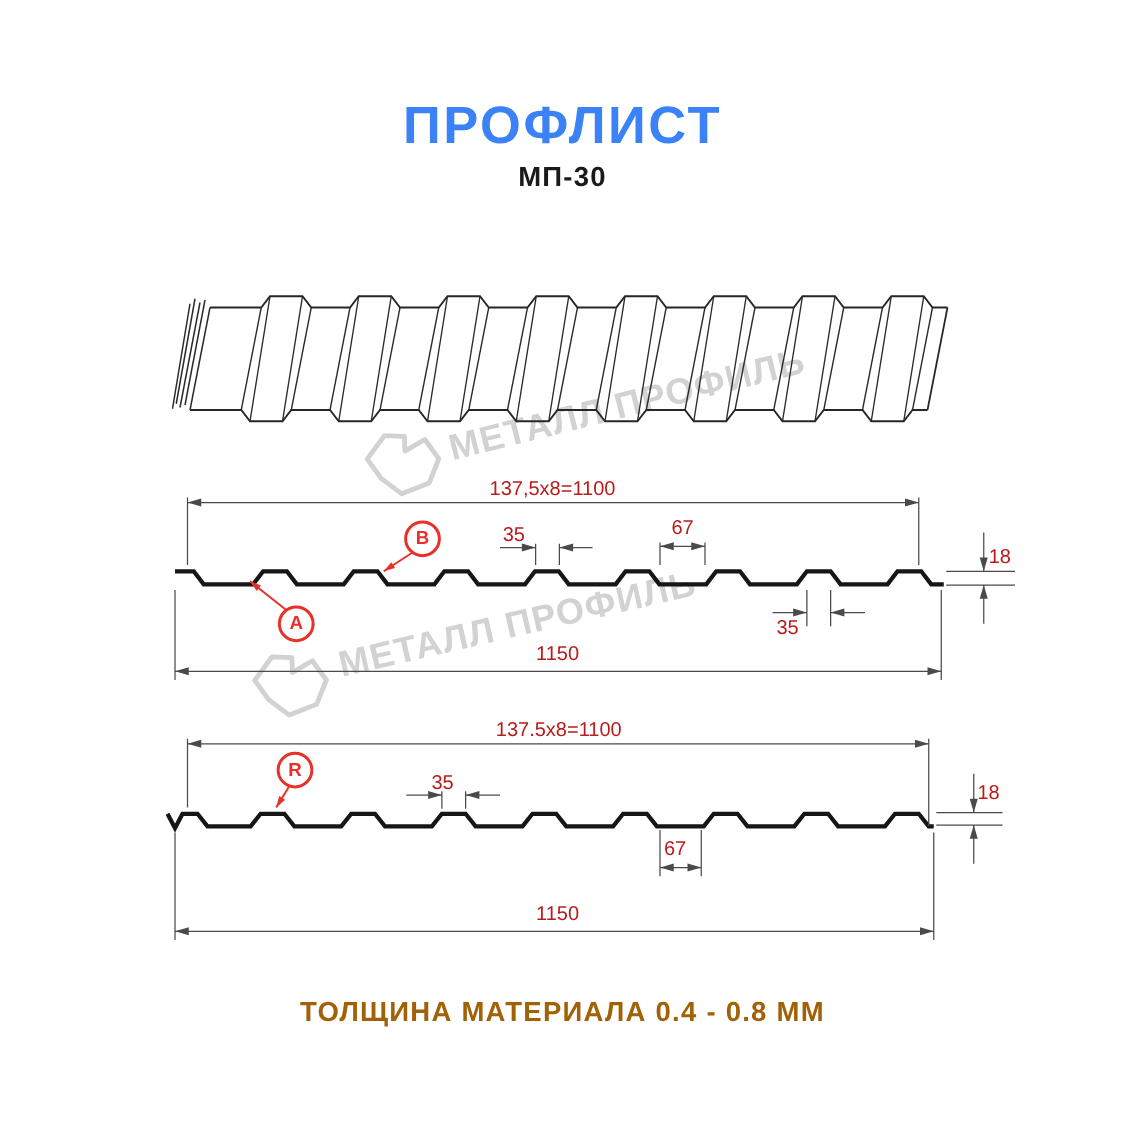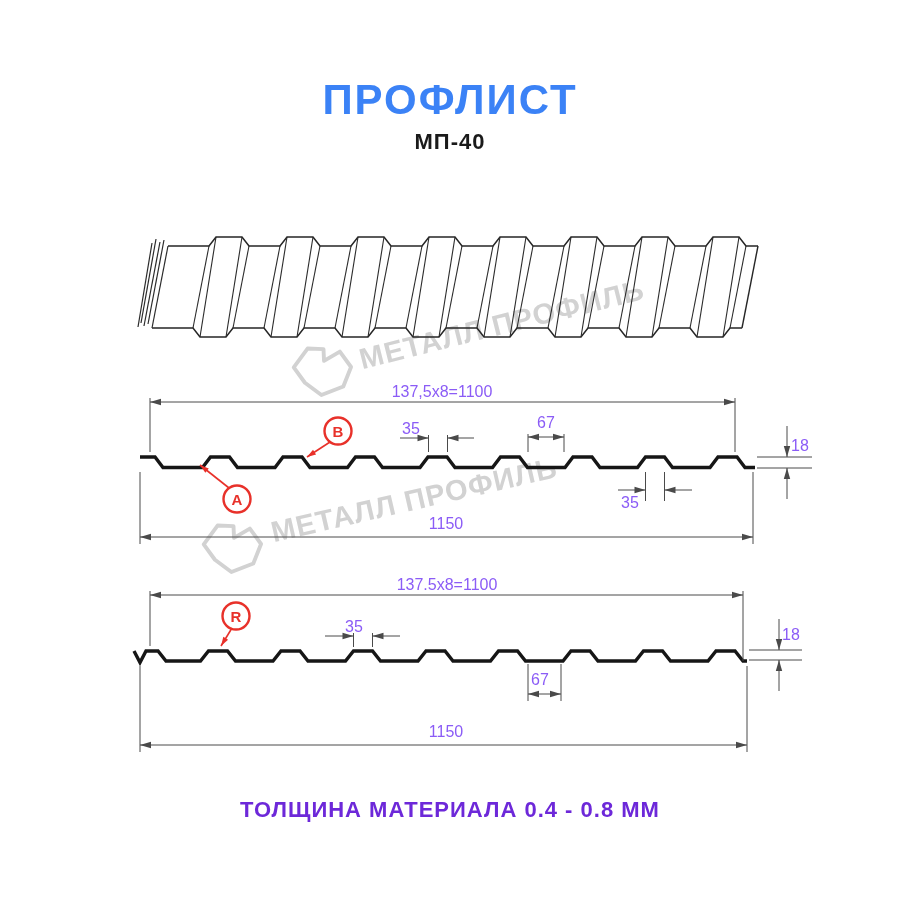--- a/index.html
+++ b/index.html
@@ -5,22 +5,22 @@
   :root{ --red:#e8312a; --wm:#d2d2d2; --dim:#4a4a4a; --ink:#161616; }
   html,body{margin:0;padding:0}
   body{width:900px;height:900px;background:#ffffff;position:relative;overflow:hidden;
        font-family:"Liberation Sans",sans-serif;}
   .abs{position:absolute;}
   .title{left:0;right:0;top:76px;text-align:center;font-size:42px;font-weight:800;
          letter-spacing:2px;color:#3b82f6;}
   .subtitle{left:0;right:0;top:129px;text-align:center;font-size:22px;font-weight:600;
          letter-spacing:1px;color:#1a1a1a;}
   .footer{left:0;right:0;top:797px;text-align:center;font-size:22px;font-weight:600;
-         letter-spacing:1px;color:#6d28d9;}
-  .dimlbl{position:absolute;font-size:16px;color:#8b5cf6;white-space:nowrap;z-index:3;
+         letter-spacing:1px;color:#a16207;}
+  .dimlbl{position:absolute;font-size:16px;color:#b91c1c;white-space:nowrap;z-index:3;
           transform:translateX(-50%);text-align:right;}
   .dimlbl.noctr{transform:none;}
   .red-letter{position:absolute;color:var(--red);font-size:15px;font-weight:600;z-index:3;
           transform:translate(-50%,-50%);}
   .wm-text{position:absolute;color:var(--wm);font-size:29px;font-weight:bold;
           letter-spacing:1px;white-space:nowrap;z-index:1;transform-origin:0 0;}
   .wm-logo{position:absolute;z-index:1;}
   #d{position:absolute;left:0;top:0;z-index:2;}
 </style>
 </head>
@@ -30,21 +30,21 @@
   <polygon points="14,40 6,22 24,6 40,10 38,22 56,16 64,34 52,52 28,56" fill="none" stroke="#d2d2d2" stroke-width="4" stroke-linejoin="round"></polygon>
 </svg>
 <div class="wm-text" style="left:356px;top:344px;transform:rotate(-14deg);">МЕТАЛЛ ПРОФИЛЬ</div>
 
 <svg class="wm-logo" style="left:196px;top:517px;transform:rotate(-12deg);" width="74" height="60" viewBox="0 0 70 62">
   <polygon points="14,40 6,22 24,6 40,10 38,22 56,16 64,34 52,52 28,56" fill="none" stroke="#d2d2d2" stroke-width="4" stroke-linejoin="round"></polygon>
 </svg>
 <div class="wm-text" style="left:268px;top:517px;transform:rotate(-13deg);">МЕТАЛЛ ПРОФИЛЬ</div>
 
 <div class="abs title">ПРОФЛИСТ</div>
-<div class="abs subtitle">МП-40</div>
+<div class="abs subtitle">МП-30</div>
 
 <svg id="d" width="900" height="900">
   <g id="g-sketch">
       <path d="M168 246 L209 246 L216 237 L242 237 L249 246 L280 246 L287 237 L313 237 L320 246 L351 246 L358 237 L384 237 L391 246 L422 246 L429 237 L455 237 L462 246 L493 246 L500 237 L526 237 L533 246 L564 246 L571 237 L597 237 L604 246 L635 246 L642 237 L668 237 L675 246 L706 246 L713 237 L739 237 L746 246 L758 246" fill="none" stroke="#262626" stroke-width="1.5" stroke-linejoin="miter"></path>
       <path d="M152 328 L193 328 L200 337 L226 337 L233 328 L264 328 L271 337 L297 337 L304 328 L335 328 L342 337 L368 337 L375 328 L406 328 L413 337 L439 337 L446 328 L477 328 L484 337 L510 337 L517 328 L548 328 L555 337 L581 337 L588 328 L619 328 L626 337 L652 337 L659 328 L690 328 L697 337 L723 337 L730 328 L742 328" fill="none" stroke="#262626" stroke-width="1.5" stroke-linejoin="miter"></path>
       <line x1="209" y1="246" x2="193" y2="328" stroke="#2b2b2b" stroke-width="1.1"></line>
       <line x1="216" y1="237" x2="200" y2="337" stroke="#2b2b2b" stroke-width="1.1"></line>
       <line x1="242" y1="237" x2="226" y2="337" stroke="#2b2b2b" stroke-width="1.1"></line>
       <line x1="249" y1="246" x2="233" y2="328" stroke="#2b2b2b" stroke-width="1.1"></line>
       <line x1="280" y1="246" x2="264" y2="328" stroke="#2b2b2b" stroke-width="1.1"></line>

